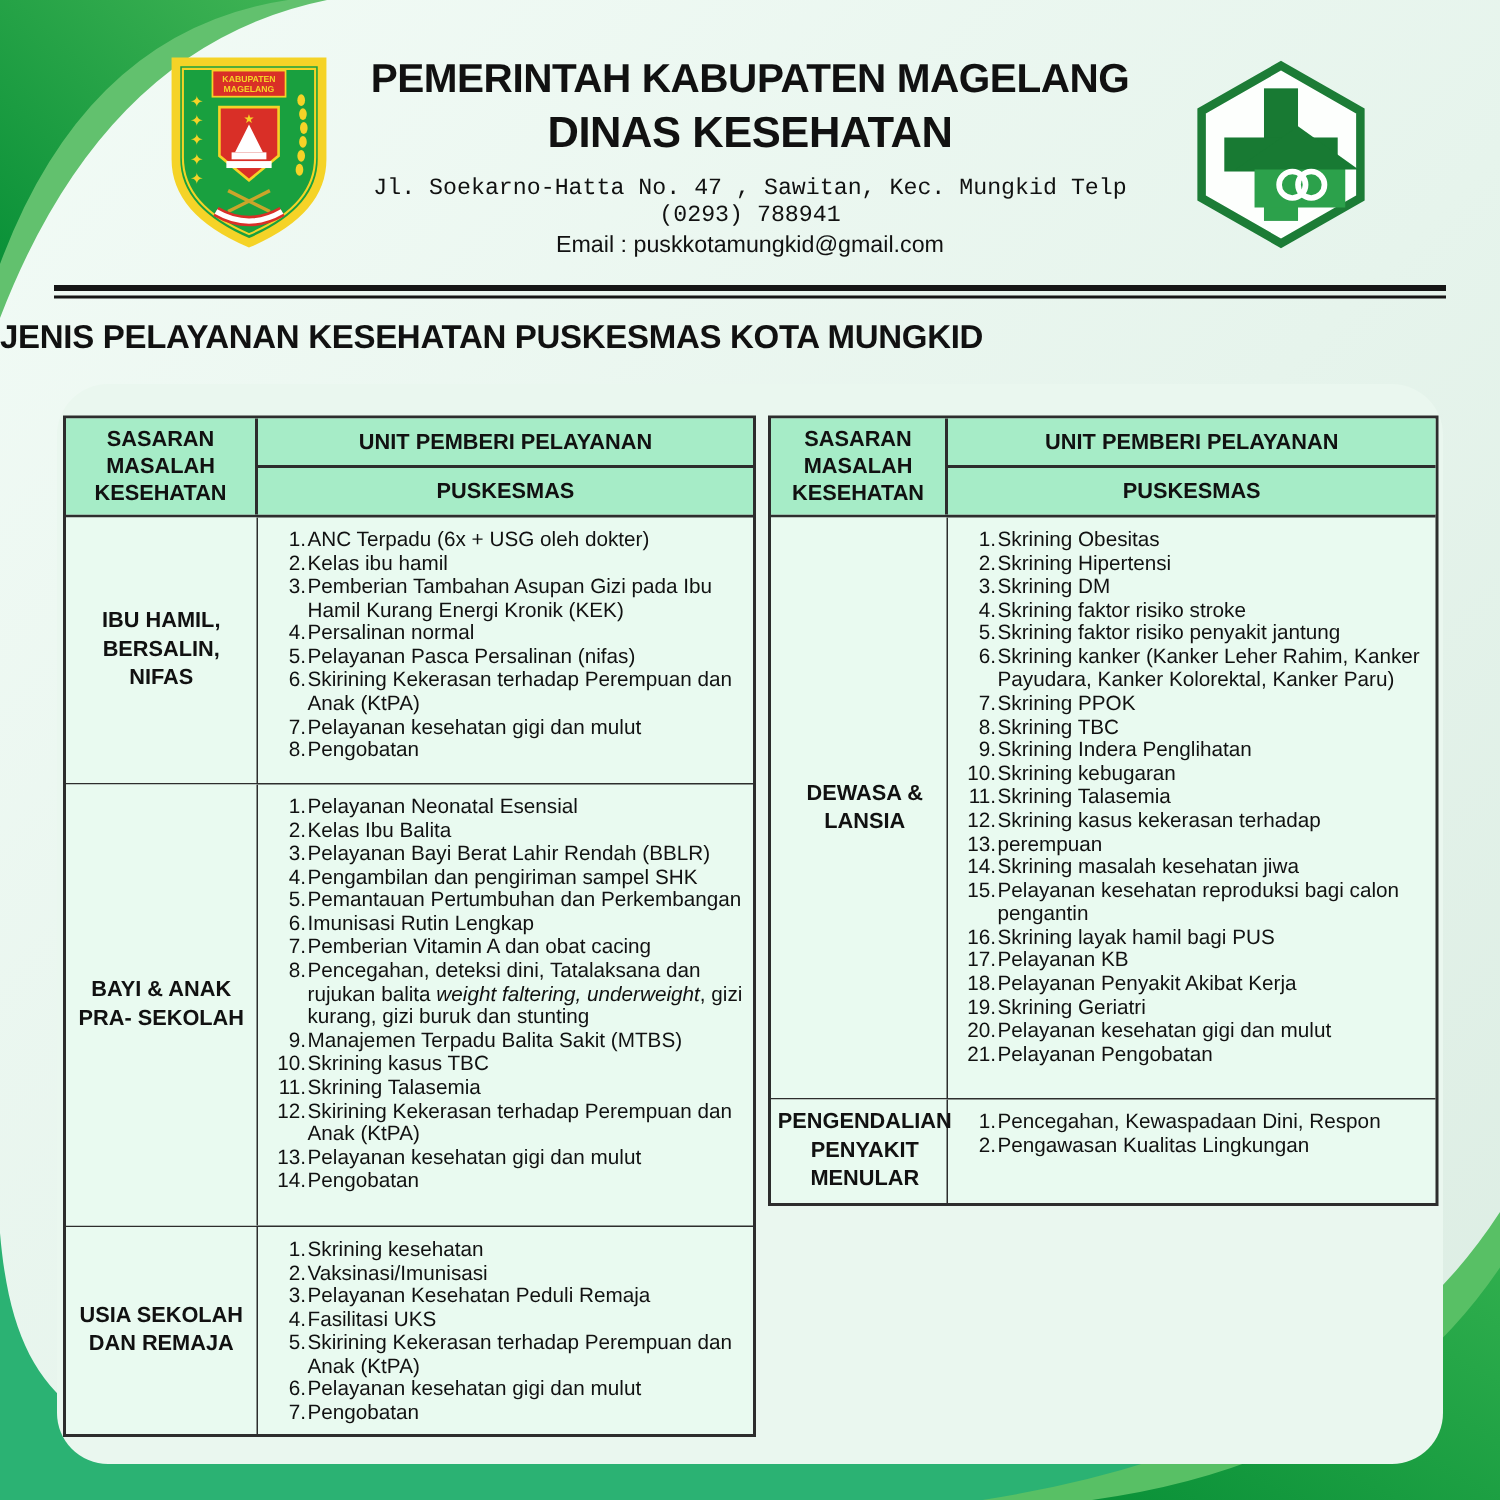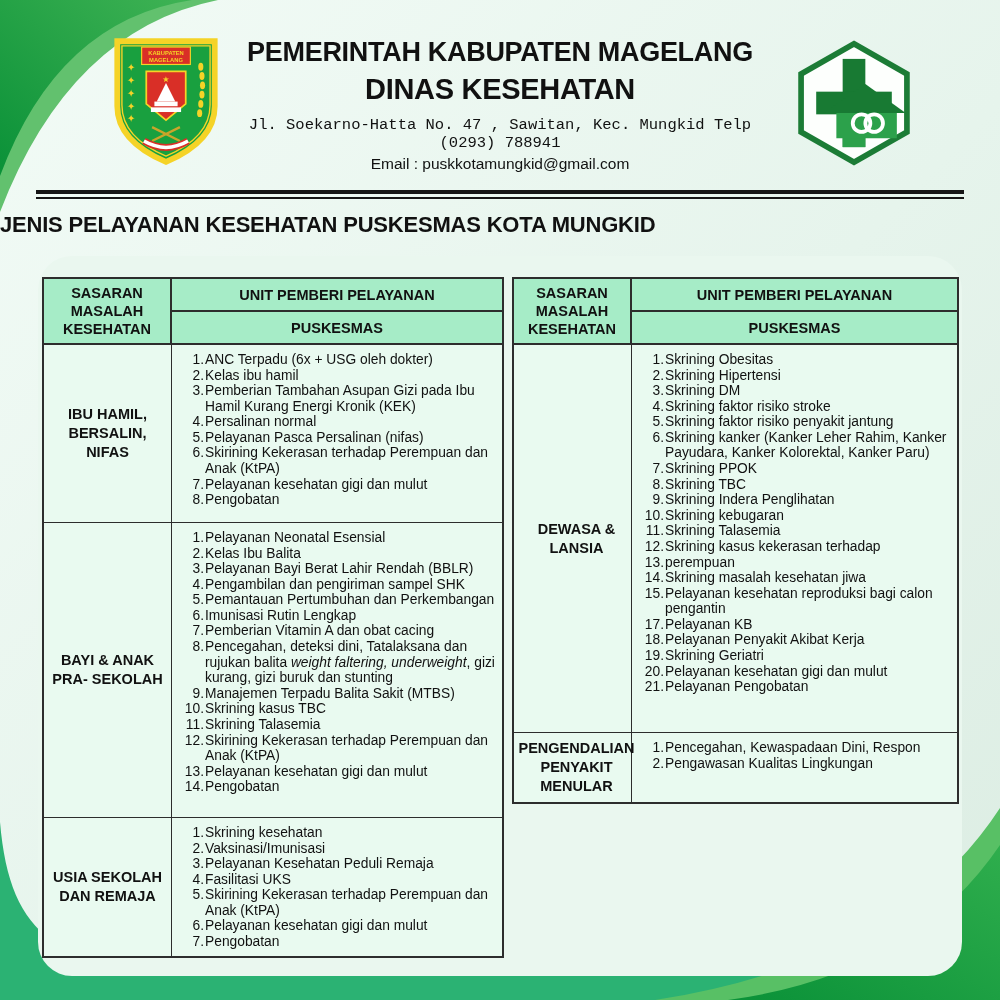--- a/index.html
+++ b/index.html
@@ -349,20 +349,24 @@
         </div>
         <div class="item">
           <span class="num">14.</span>
           <span class="txt"><span>Skrining masalah kesehatan jiwa</span></span>
         </div>
         <div class="item">
           <span class="num">15.</span>
           <span class="txt"><span>Pelayanan kesehatan reproduksi bagi calon pengantin</span></span>
         </div>
         <div class="item">
+          <span class="num">16.</span>
+          <span class="txt"><span>Skrining layak hamil bagi PUS</span></span>
+        </div>
+        <div class="item">
           <span class="num">17.</span>
           <span class="txt"><span>Pelayanan KB</span></span>
         </div>
         <div class="item">
           <span class="num">18.</span>
           <span class="txt"><span>Pelayanan Penyakit Akibat Kerja</span></span>
         </div>
         <div class="item">
           <span class="num">19.</span>
           <span class="txt"><span>Skrining Geriatri</span></span>

